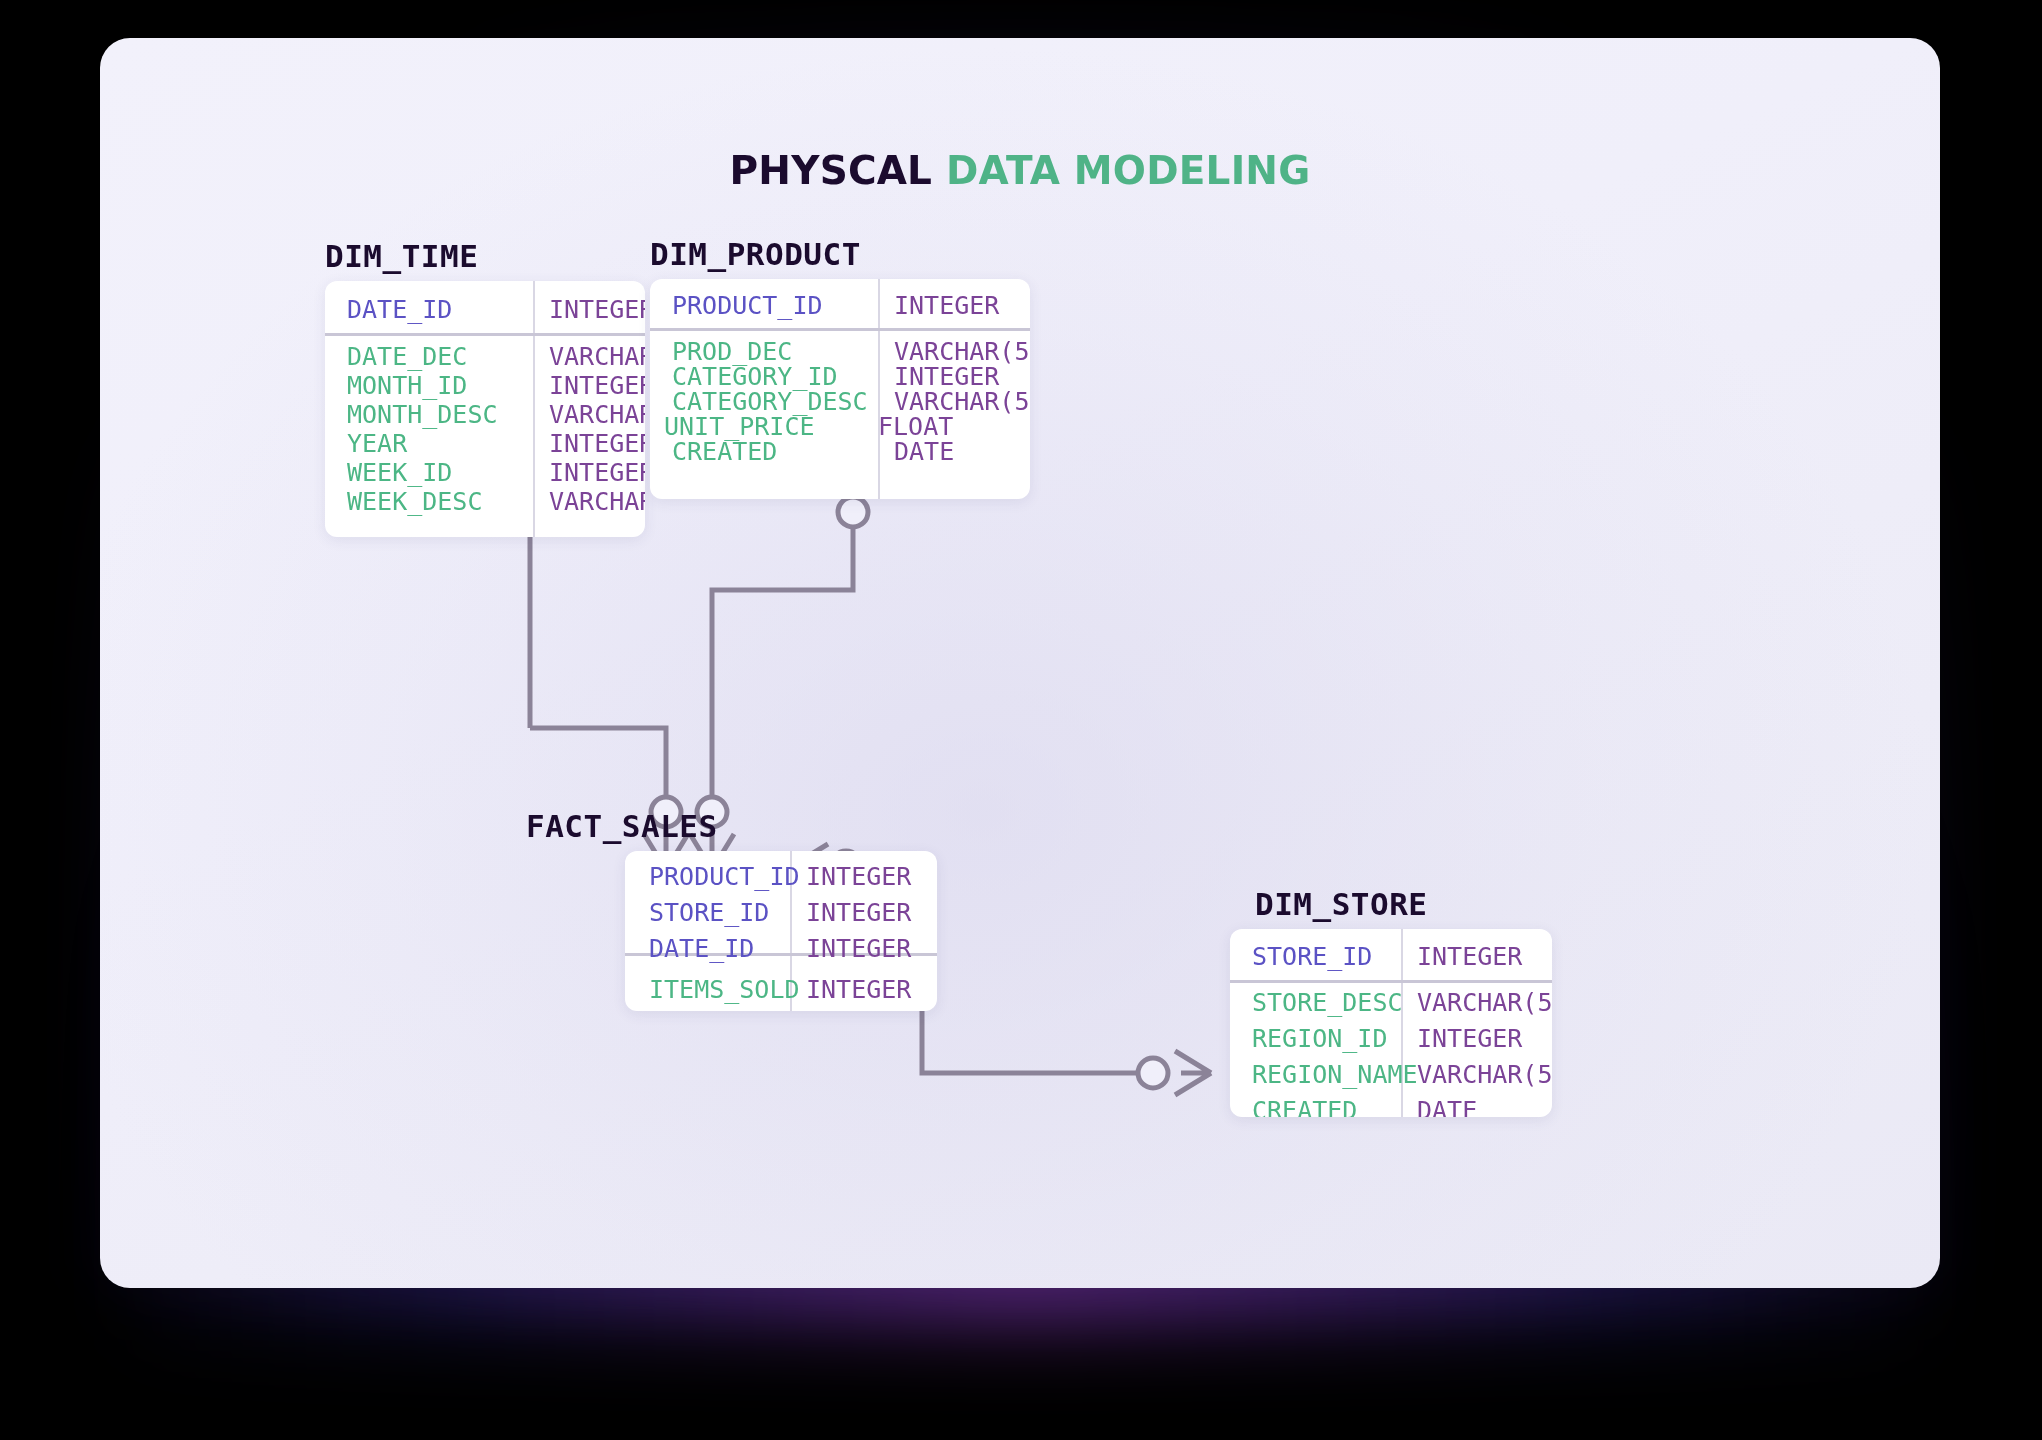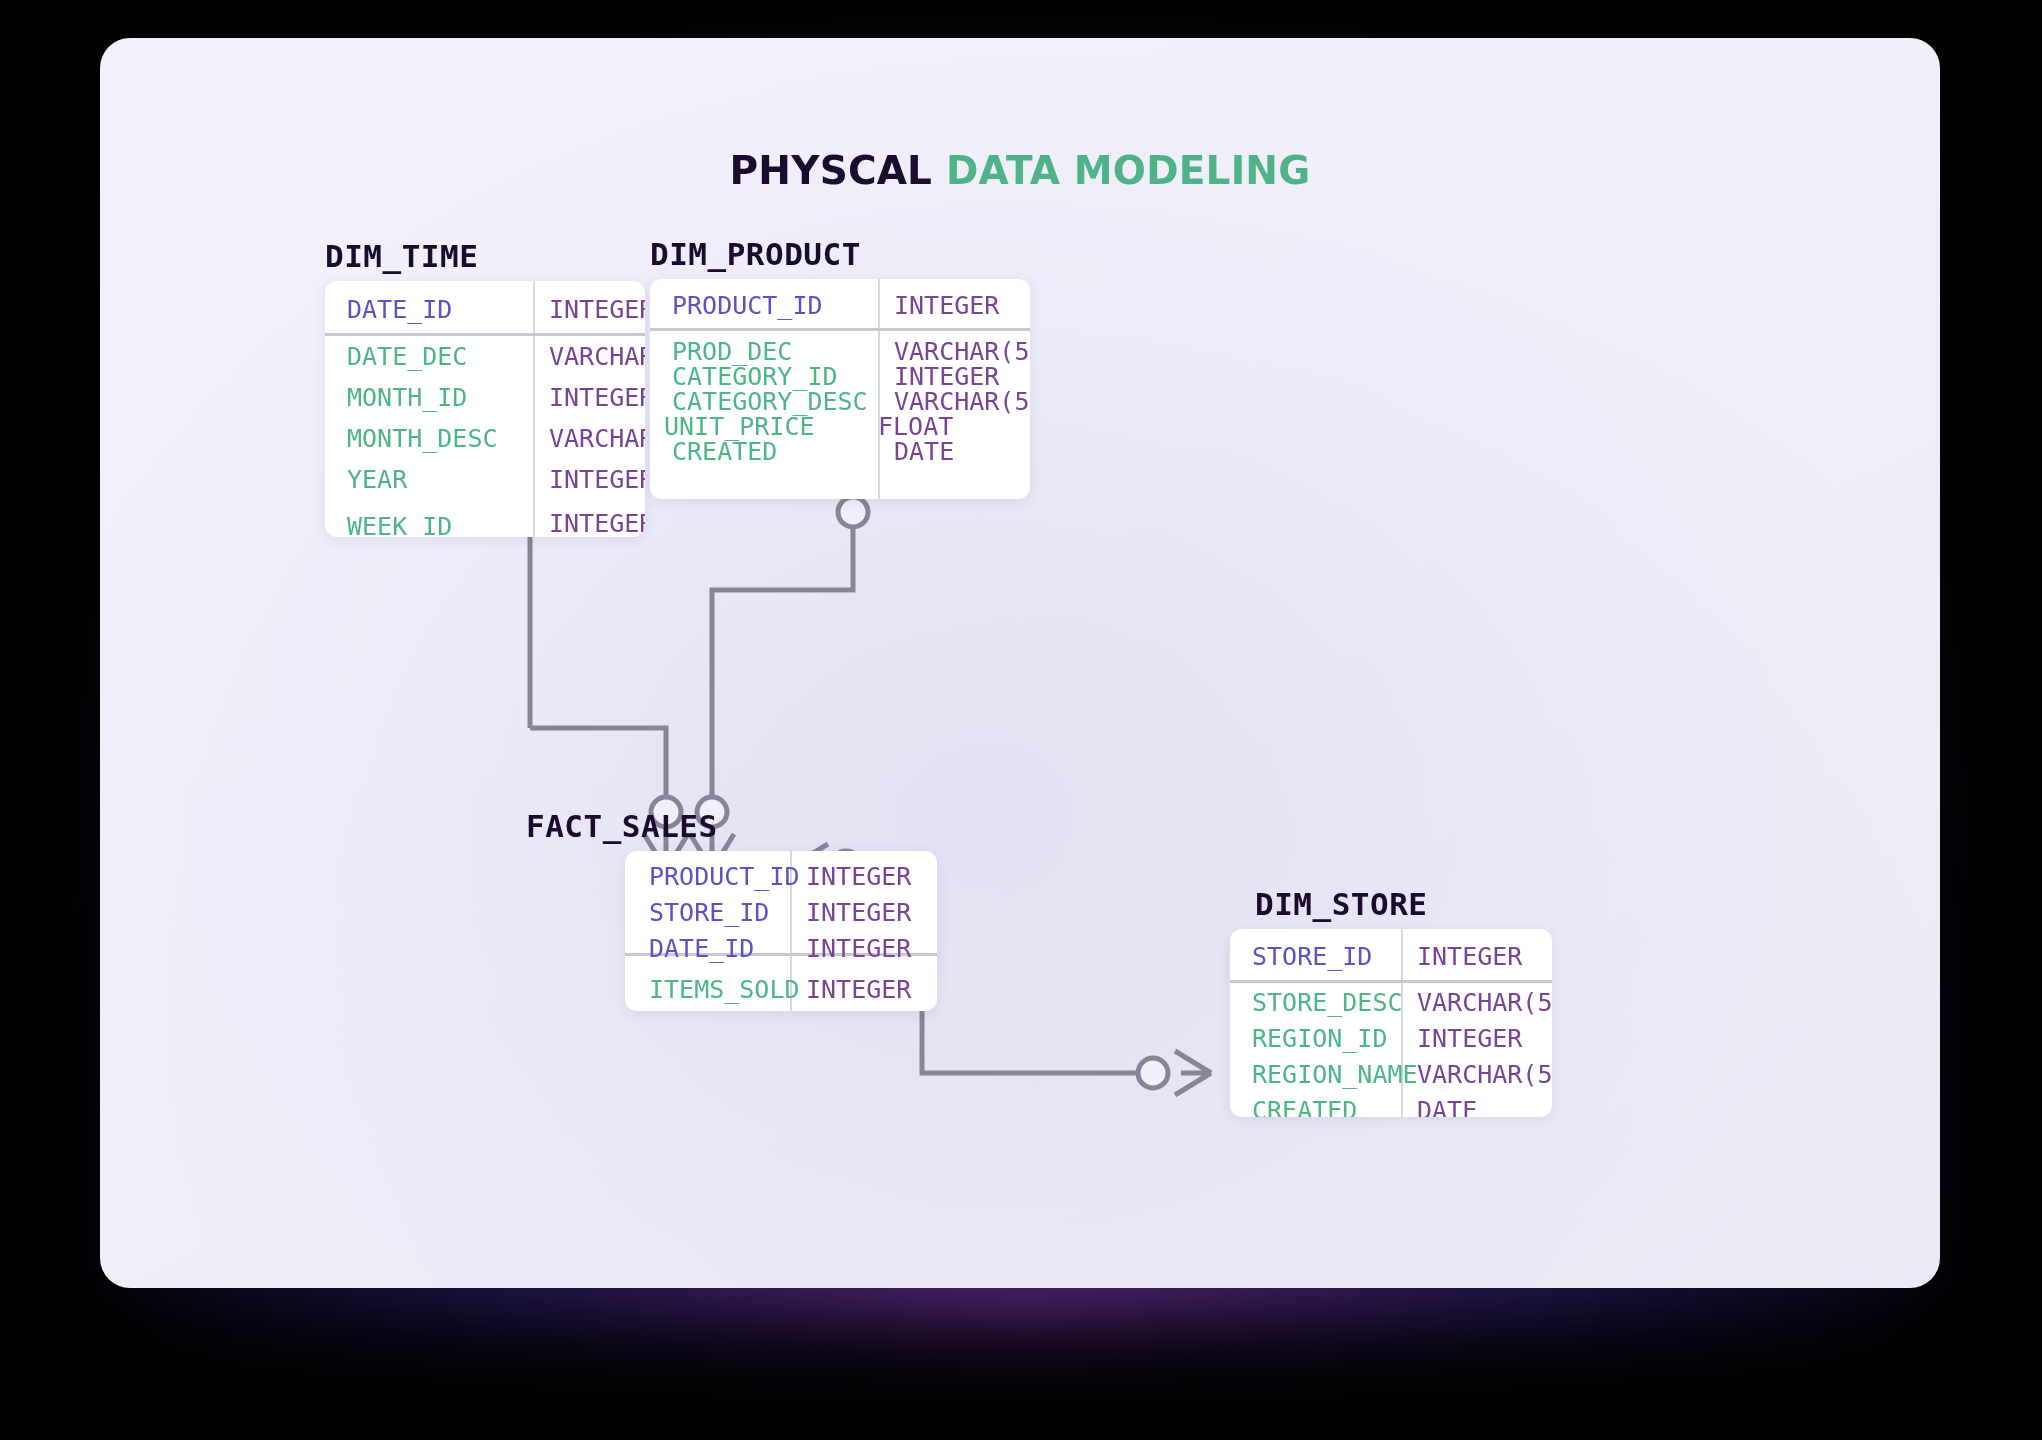--- a/index.html
+++ b/index.html
@@ -198,34 +198,34 @@
       <div class="entity-name">DIM_TIME</div>
       <div class="entity-box" style="width:320px; height:256px;">
         <div class="vrule" style="left:208px;"></div>
         <div class="hrule" style="top:52px;"></div>
 
         <div class="grid" style="grid-template-columns:208px 1fr; padding-top:16px; row-gap:17px;">
           <div class="cell name-pk" style="padding-left:22px;">DATE_ID</div>
           <div class="cell type" style="padding-left:16px;">INTEGER</div>
         </div>
 
-        <div class="grid" style="grid-template-columns:208px 1fr; padding-top:22px; row-gap:16px;">
+        <div class="grid" style="grid-template-columns:208px 1fr; padding-top:22px; row-gap:4px;">
           <div class="cell name-attr" style="padding-left:22px;">DATE_DEC</div>
           <div class="cell type" style="padding-left:16px;">VARCHAR(30)</div>
 
           <div class="cell name-attr" style="padding-left:22px;">MONTH_ID</div>
           <div class="cell type" style="padding-left:16px;">INTEGER</div>
 
           <div class="cell name-attr" style="padding-left:22px;">MONTH_DESC</div>
           <div class="cell type" style="padding-left:16px;">VARCHAR(30)</div>
 
           <div class="cell name-attr" style="padding-left:22px;">YEAR</div>
           <div class="cell type" style="padding-left:16px;">INTEGER</div>
 
-          <div class="cell name-attr" style="padding-left:22px;margin-top:6px;">WEEK_ID</div>
+          <div class="cell name-attr" style="padding-left:22px;">WEEK_ID</div>
           <div class="cell type" style="padding-left:16px;">INTEGER</div>
 
           <div class="cell name-attr" style="padding-left:22px;">WEEK_DESC</div>
           <div class="cell type" style="padding-left:16px;">VARCHAR(30)</div>
         </div>
       </div>
     </div>
 
     <div class="entity" style="left:550px; top:198px;">
       <div class="entity-name">DIM_PRODUCT</div>

